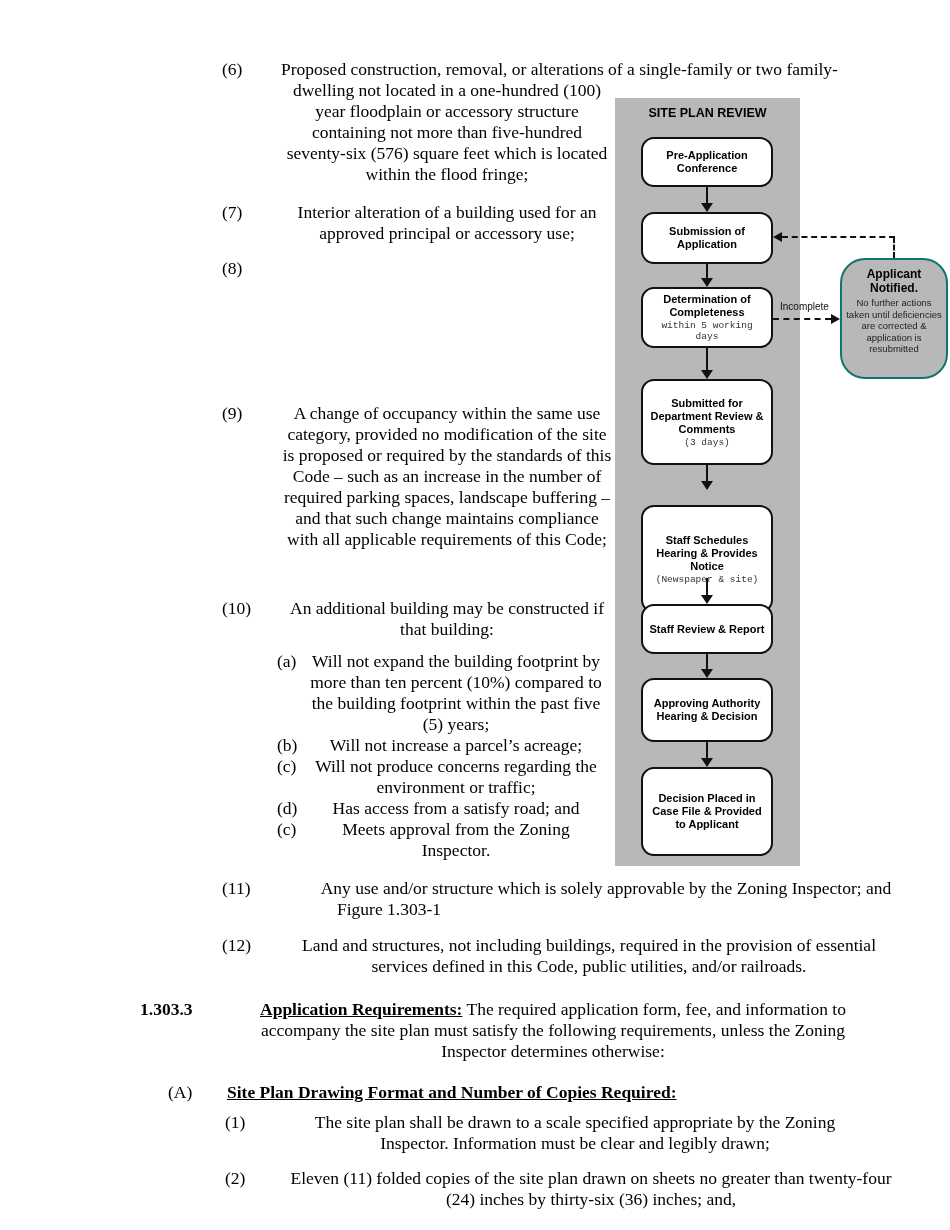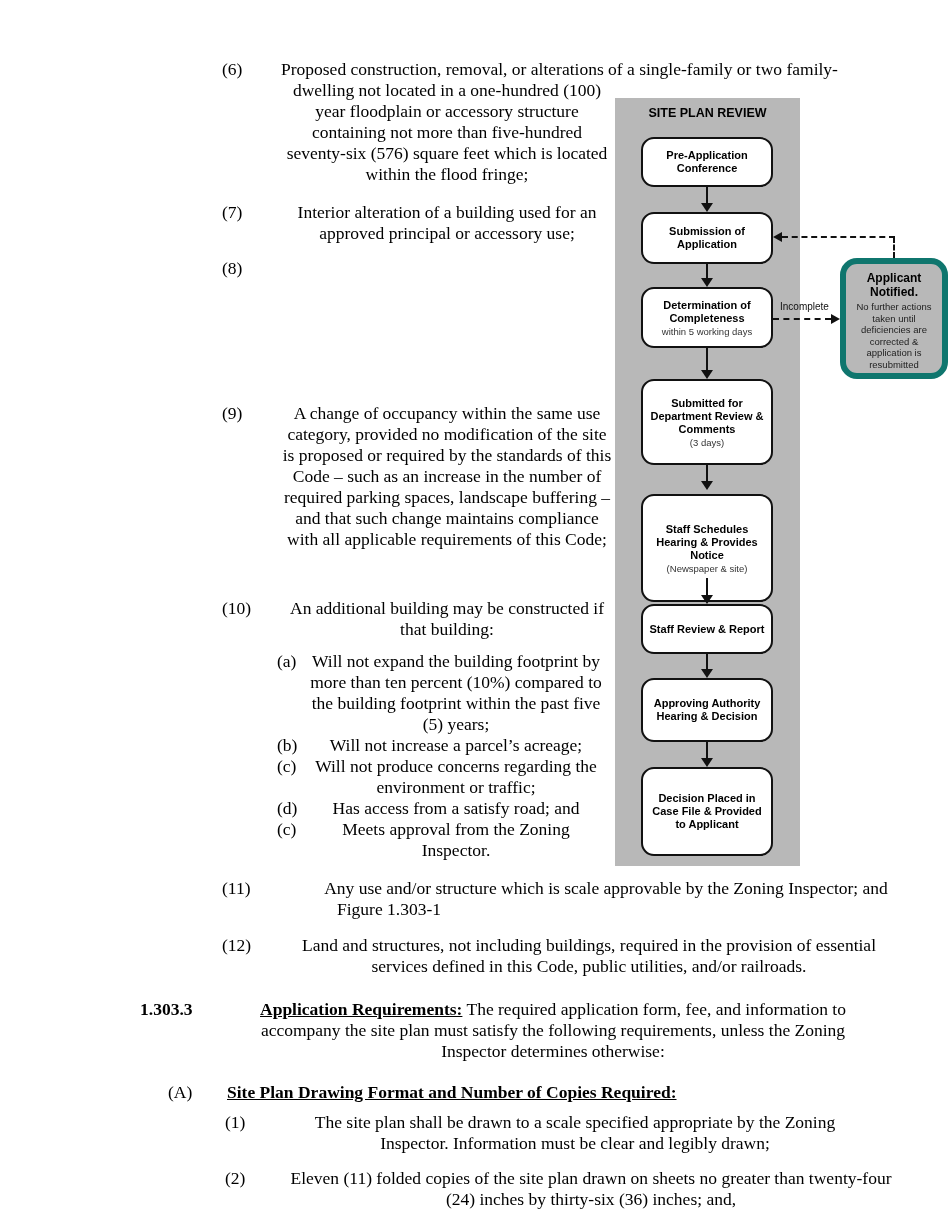--- a/index.html
+++ b/index.html
@@ -16,36 +16,36 @@
   
   .fig{position:absolute;left:615px;top:98px;width:333px;height:768px;
        font-family:"Liberation Sans","DejaVu Sans",sans-serif;}
   .panel{position:absolute;left:0;top:0;width:185px;height:768px;background:#b8b8b8;}
   .ftitle{position:absolute;left:0;top:8px;width:185px;text-align:center;
           font-size:12.5px;font-weight:bold;color:#000;}
   .fbox{position:absolute;left:26px;width:132px;background:#fff;border:2px solid #111;
         border-radius:13px;box-sizing:border-box;display:flex;flex-direction:column;
         align-items:center;justify-content:center;text-align:center;padding:2px 5px;}
   .flabel{font-size:11px;font-weight:bold;line-height:13px;color:#000;}
-  .fnote{font-size:9.5px;line-height:11px;color:#333;margin-top:1px;}
+  .fnote{font-size:9.5px;line-height:11px;color:#333;margin-top:1px;font-family:Liberation Mono, monospace;}
   .vline{position:absolute;left:91px;width:2px;background:#111;}
   .headdown{position:absolute;left:86px;width:0;height:0;
             border-left:6px solid transparent;border-right:6px solid transparent;
             border-top:9px solid #111;}
   .dashh{position:absolute;height:0;border-top:2px dashed #111;}
   .dashv{position:absolute;width:0;border-left:2px dashed #111;}
   .headleft{position:absolute;width:0;height:0;
             border-top:5.5px solid transparent;border-bottom:5.5px solid transparent;
             border-right:9px solid #111;}
   .headright{position:absolute;width:0;height:0;
              border-top:5.5px solid transparent;border-bottom:5.5px solid transparent;
              border-left:9px solid #111;}
   .branchlabel{position:absolute;font-size:10px;color:#111;white-space:nowrap;}
   .sidebox{position:absolute;left:225px;top:160px;width:108px;height:121px;
-           background:#b8b8b8;border:6px solid #0f766e;border-radius:17px;
+           background:#b8b8b8;border:2px solid #0f766e;border-radius:25px;
            box-sizing:border-box;text-align:center;padding-top:7px;}
   .sidetitle{font-size:12px;font-weight:bold;line-height:14px;color:#000;}
   .sidebody{font-size:9.5px;line-height:11.5px;color:#222;margin-top:2px;padding:0 4px;}
 </style>
 </head>
 <body>
 
 <div class="page">
 
   <div class="num" style="left:222px;top:59px">(6)</div>
@@ -72,21 +72,21 @@
   <div class="num" style="left:277px;top:756px">(c)</div>
   <div class="txt" style="left:306px;top:756px;width:300px">Will not produce concerns regarding the environment or traffic;</div>
 
   <div class="num" style="left:277px;top:798px">(d)</div>
   <div class="txt" style="left:306px;top:798px;width:300px">Has access from a satisfy road; and</div>
 
   <div class="num" style="left:277px;top:819px">(c)</div>
   <div class="txt" style="left:306px;top:819px;width:300px">Meets approval from the Zoning Inspector.</div>
 
   <div class="num" style="left:222px;top:878px">(11)</div>
-  <div class="txt" style="left:281px;top:878px;width:650px">Any use and/or structure which is scale approvable by the Zoning Inspector; and</div>
+  <div class="txt" style="left:281px;top:878px;width:650px">Any use and/or structure which is solely approvable by the Zoning Inspector; and</div>
   <div class="txt nowrap" style="left:337px;top:899px">Figure 1.303-1</div>
 
   <div class="num" style="left:222px;top:935px">(12)</div>
   <div class="txt" style="left:281px;top:935px;width:616px">Land and structures, not including buildings, required in the provision of essential services defined in this Code, public utilities, and/or railroads.</div>
 
   <div class="num b" style="left:140px;top:999px">1.303.3</div>
   <div class="txt" style="left:227px;top:999px;width:652px"><span class="bu">Application Requirements:</span><span> The required application form, fee, and information to accompany the site plan must satisfy the following requirements, unless the Zoning Inspector determines otherwise:</span></div>
 
   <div class="num" style="left:168px;top:1082px">(A)</div>
   <div class="txt nowrap bu" style="left:227px;top:1082px">Site Plan Drawing Format and Number of Copies Required:</div>
@@ -108,21 +108,21 @@
       <div class="flabel">Submission of Application</div>
     </div>
     <div class="fbox" style="top:189px;height:61px">
       <div class="flabel">Determination of Completeness</div>
       <div class="fnote">within 5 working days</div>
     </div>
     <div class="fbox" style="top:281px;height:86px">
       <div class="flabel">Submitted for Department Review &amp; Comments</div>
       <div class="fnote">(3 days)</div>
     </div>
-    <div class="fbox" style="top:396px;height:108px">
+    <div class="fbox" style="top:407px;height:108px">
       <div class="flabel">Staff Schedules Hearing &amp; Provides Notice</div>
       <div class="fnote">(Newspaper &amp; site)</div>
     </div>
     <div class="fbox" style="top:580px;height:64px">
       <div class="flabel">Approving Authority Hearing &amp; Decision</div>
     </div>
     <div class="fbox" style="top:506px;height:50px">
       <div class="flabel">Staff Review &amp; Report</div>
     </div>
     <div class="fbox" style="top:669px;height:89px">

